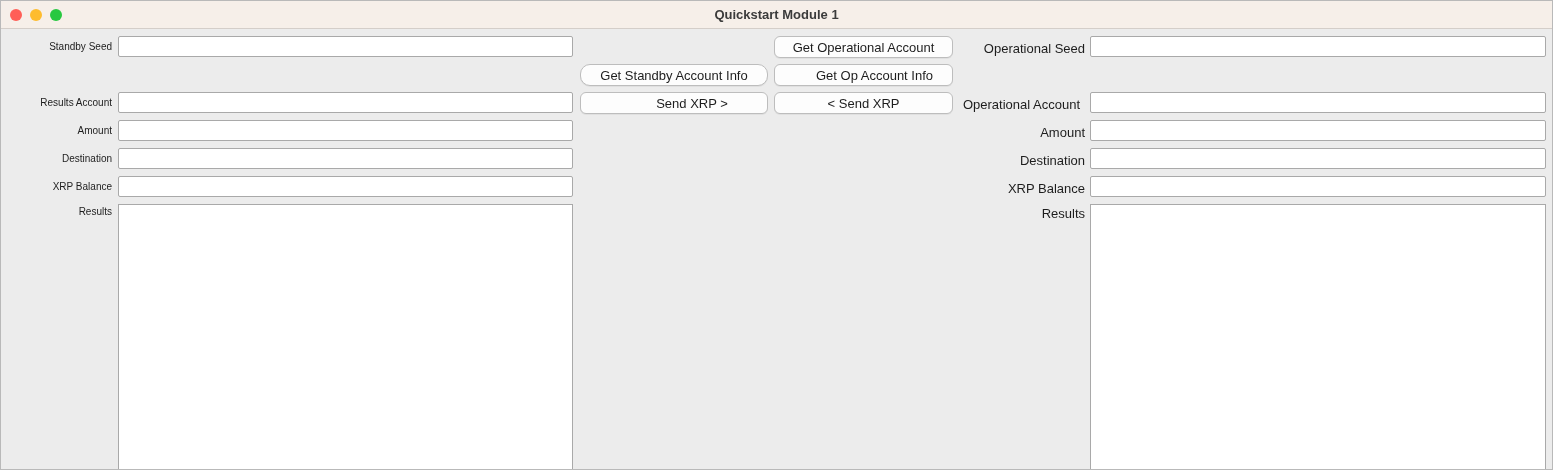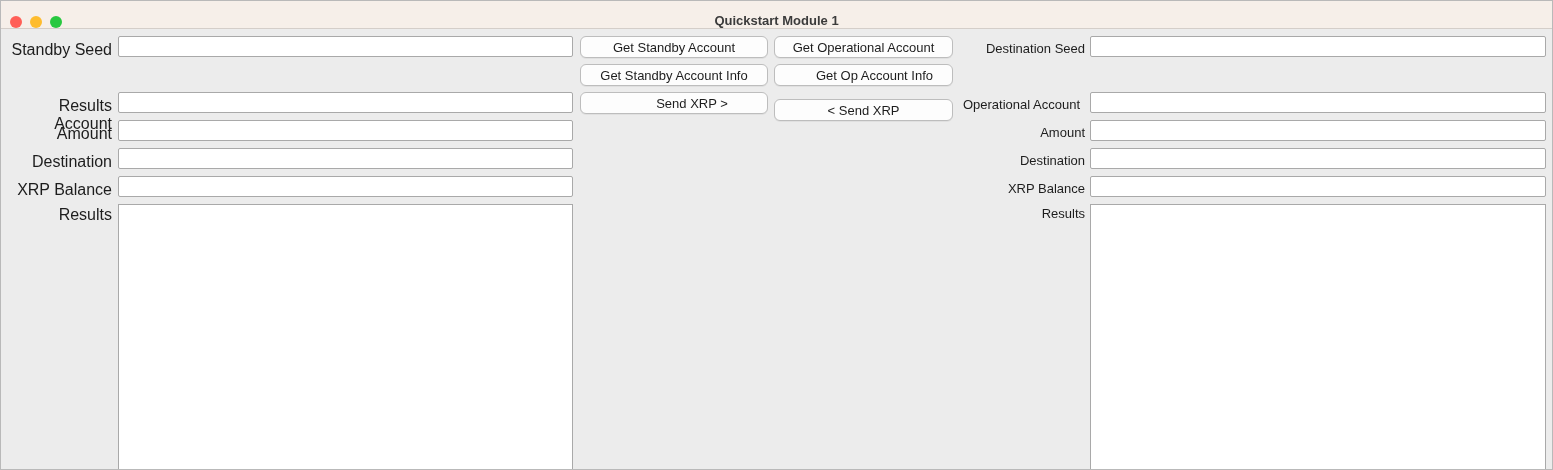--- a/index.html
+++ b/index.html
@@ -20,21 +20,21 @@
     border: 1px solid #b9b9b9;
     overflow: hidden;
   }
   
   .titlebar {
     position: relative;
     height: 27px;
     background: #f6efe9;
     border-bottom: 1px solid #d4cec9;
     display: flex;
-    align-items: flex-end;
+    align-items: center;
   }
   .traffic {
     display: flex;
     align-items: center;
     gap: 8px;
     margin-left: 9px;
   }
   .dot {
     width: 12px;
     height: 12px;
@@ -94,21 +94,21 @@
     color: #1d1d1d;
     cursor: default;
     box-shadow: 0 1px 0 rgba(0,0,0,0.05);
     display: flex;
     align-items: center;
     justify-content: center;
     white-space: nowrap;
   }
 
   
-  .left-label  { position: absolute; left: 0;   width: 111px; text-align: right; font-size: 16px; color:#1d1d1d; }
+  .left-label  { position: absolute; left: 0;   width: 111px; text-align: right; font-size: 10px; color:#1d1d1d; }
   .left-field  { position: absolute; left: 117px; width: 455px; }
   
   .right-label { position: absolute; left: 957px; width: 127px; text-align: right; font-size: 13px; color:#1d1d1d; }
   .right-field { position: absolute; left: 1089px; width: 456px; }
   
   .c-btn-l { position: absolute; left: 579px; width: 188px; }
   .c-btn-r { position: absolute; left: 773px; width: 179px; }
 
   
   .center-panel {
@@ -161,30 +161,29 @@
 
     <div class="left-label" style="top:124px;">Destination</div>
     <input class="field left-field" style="top: 119px;" placeholder="">
 
     <div class="left-label" style="top:152px;">XRP Balance</div>
     <input class="field left-field" style="top: 147px;" placeholder="">
 
     <div class="left-label" style="top:177px;">Results</div>
     <textarea class="textarea" style="position: absolute; left: 117px; top: 175px; width: 455px; height: 267px;"></textarea>
 
-    <div class="btn c-btn-l" style="top:7px;">Get Standby Account</div>
     <div class="btn c-btn-r" style="top:7px;">Get Operational Account</div>
 
-    <div class="btn c-btn-l" style="top:35px;">Get Standby Account Info</div>
+    <div class="btn c-btn-l" style="top:35px;border-radius:10px;">Get Standby Account Info</div>
     <div class="btn c-btn-r" style="top:35px;padding-left:22px;">Get Op Account Info</div>
 
     <div class="btn c-btn-l" style="top:63px;padding-left:36px;">Send XRP &gt;</div>
-    <div class="btn c-btn-r" style="top:70px;">&lt; Send XRP</div>
-
-    <div class="right-label" style="top:12px;">Destination Seed</div>
+    <div class="btn c-btn-r" style="top:63px;">&lt; Send XRP</div>
+
+    <div class="right-label" style="top:12px;">Operational Seed</div>
     <input class="field right-field" style="top: 7px;" placeholder="">
 
     <div class="right-label" style="top:68px;text-align:center;">Operational Account</div>
     <input class="field right-field" style="top: 63px;" placeholder="">
 
     <div class="right-label" style="top:96px;">Amount</div>
     <input class="field right-field" style="top: 91px;" placeholder="">
 
     <div class="right-label" style="top:124px;">Destination</div>
     <input class="field right-field" style="top: 119px;" placeholder="">

